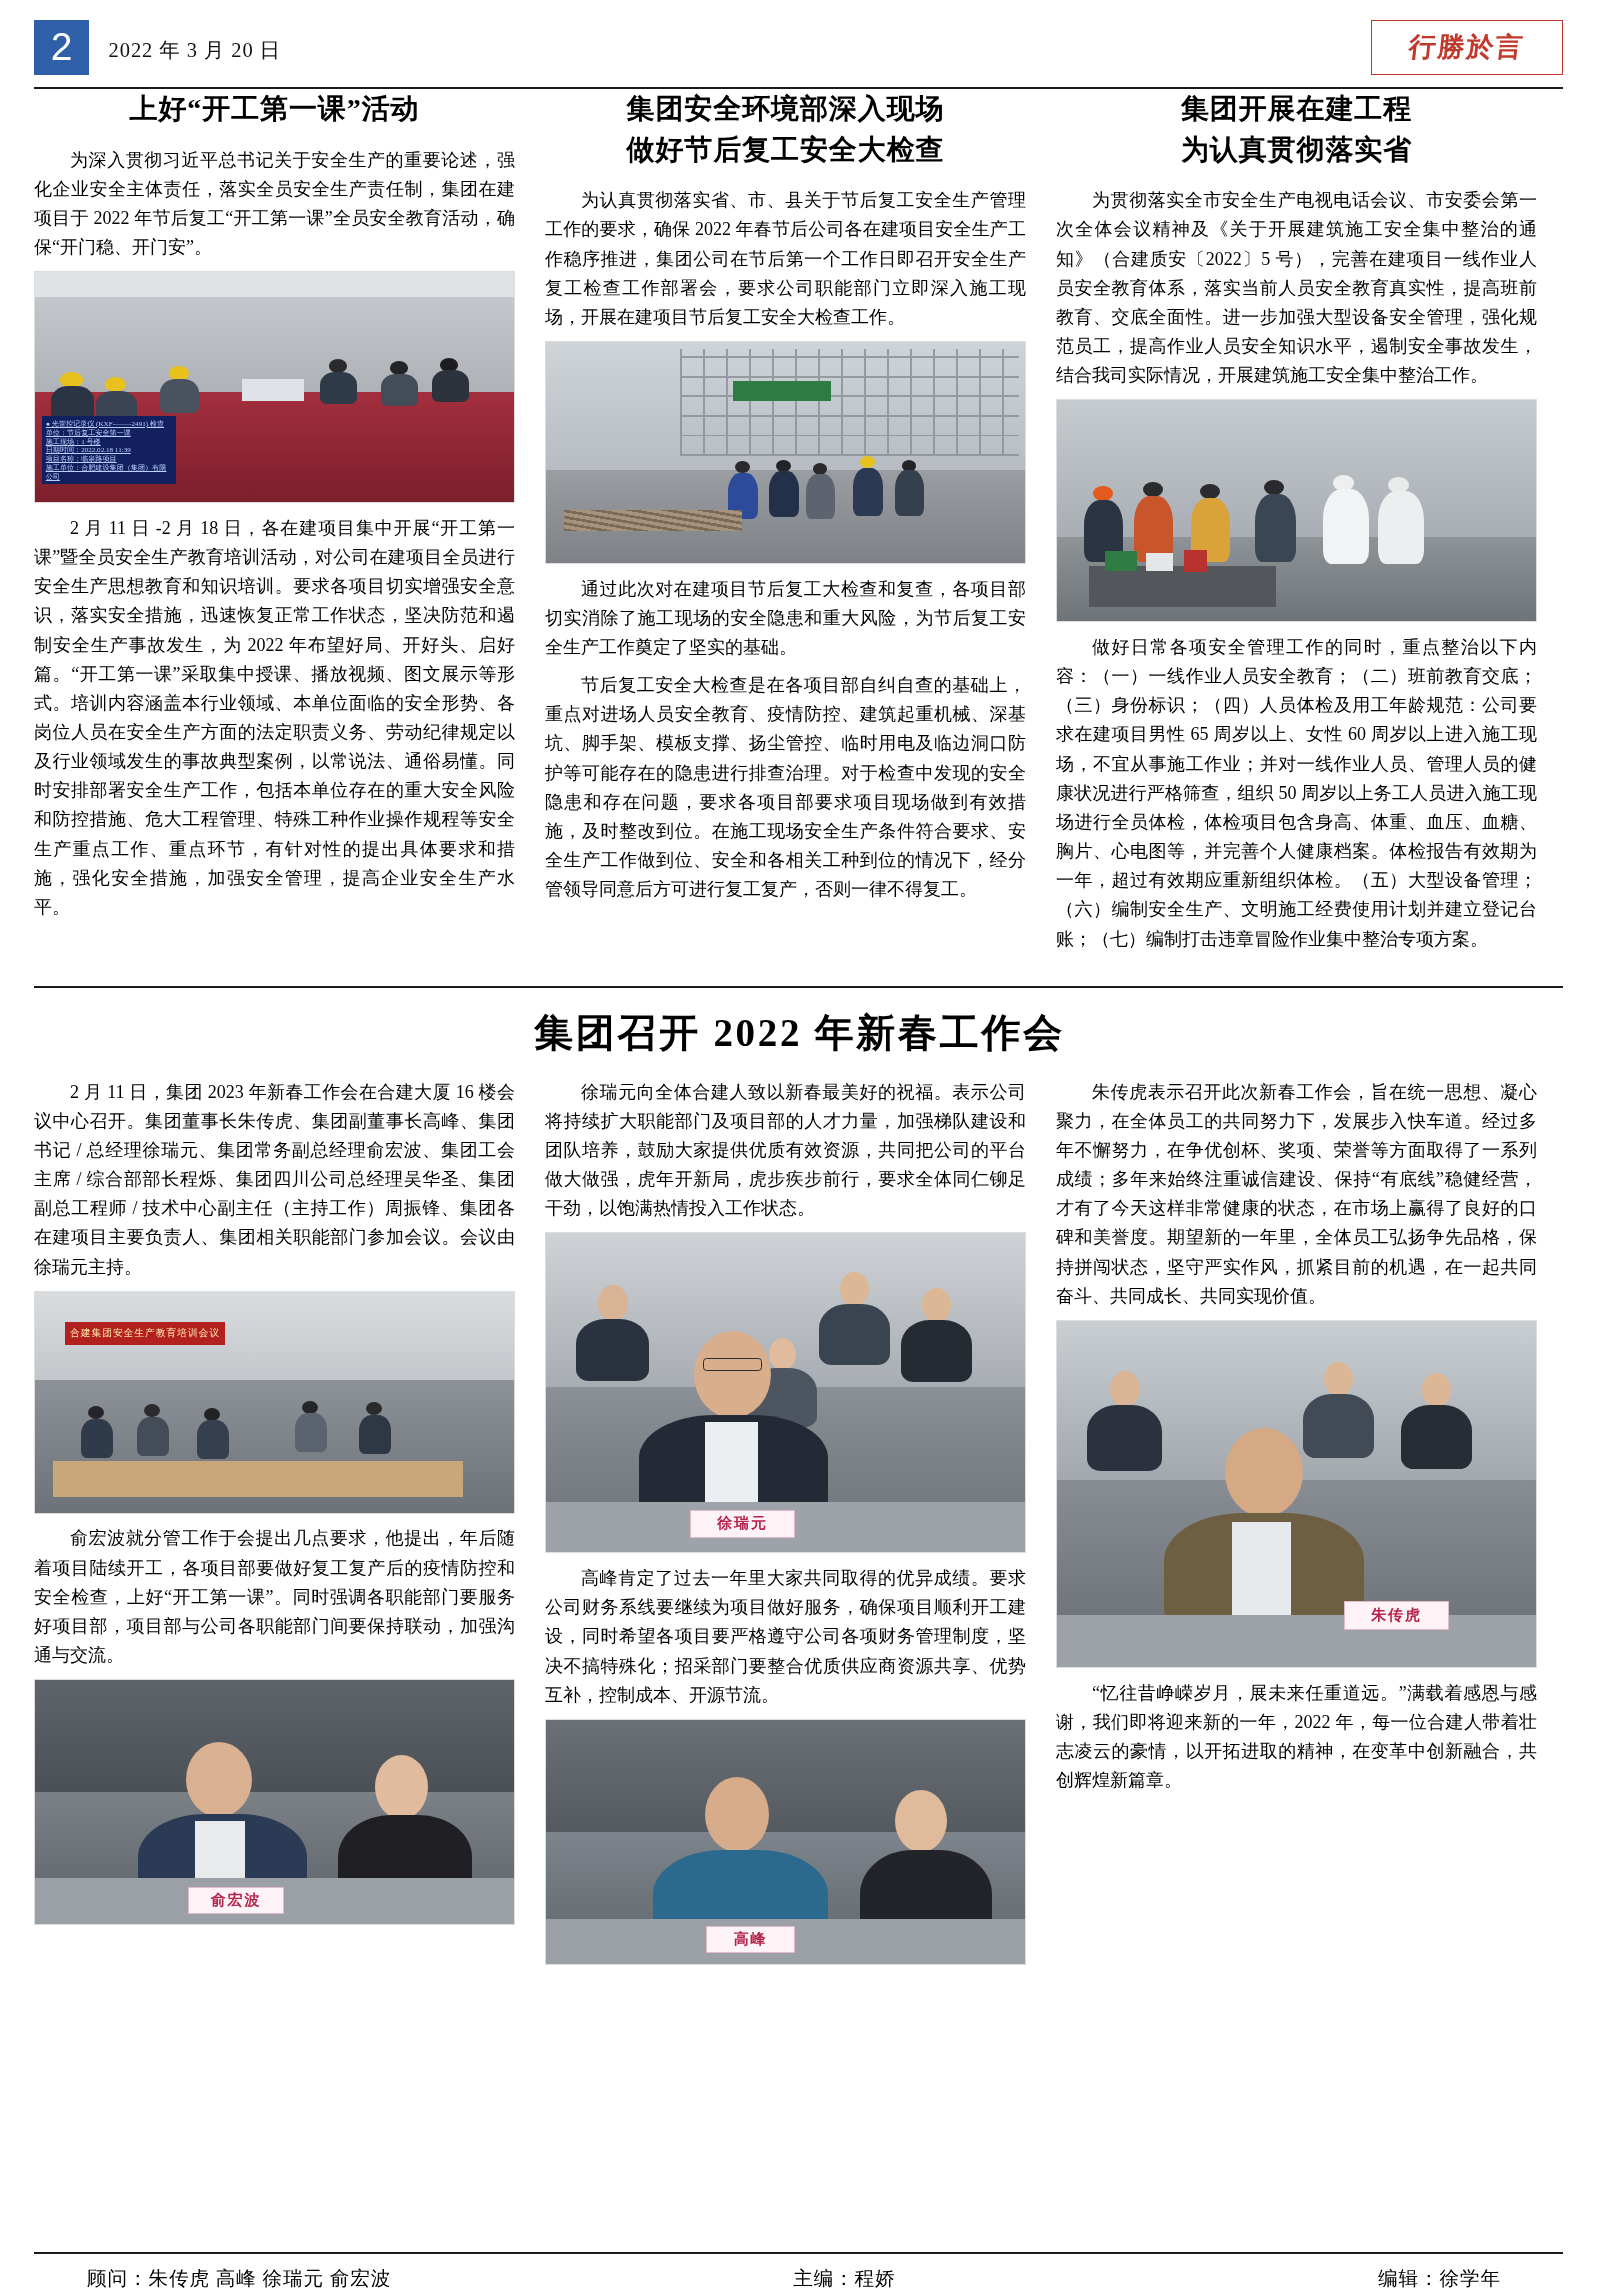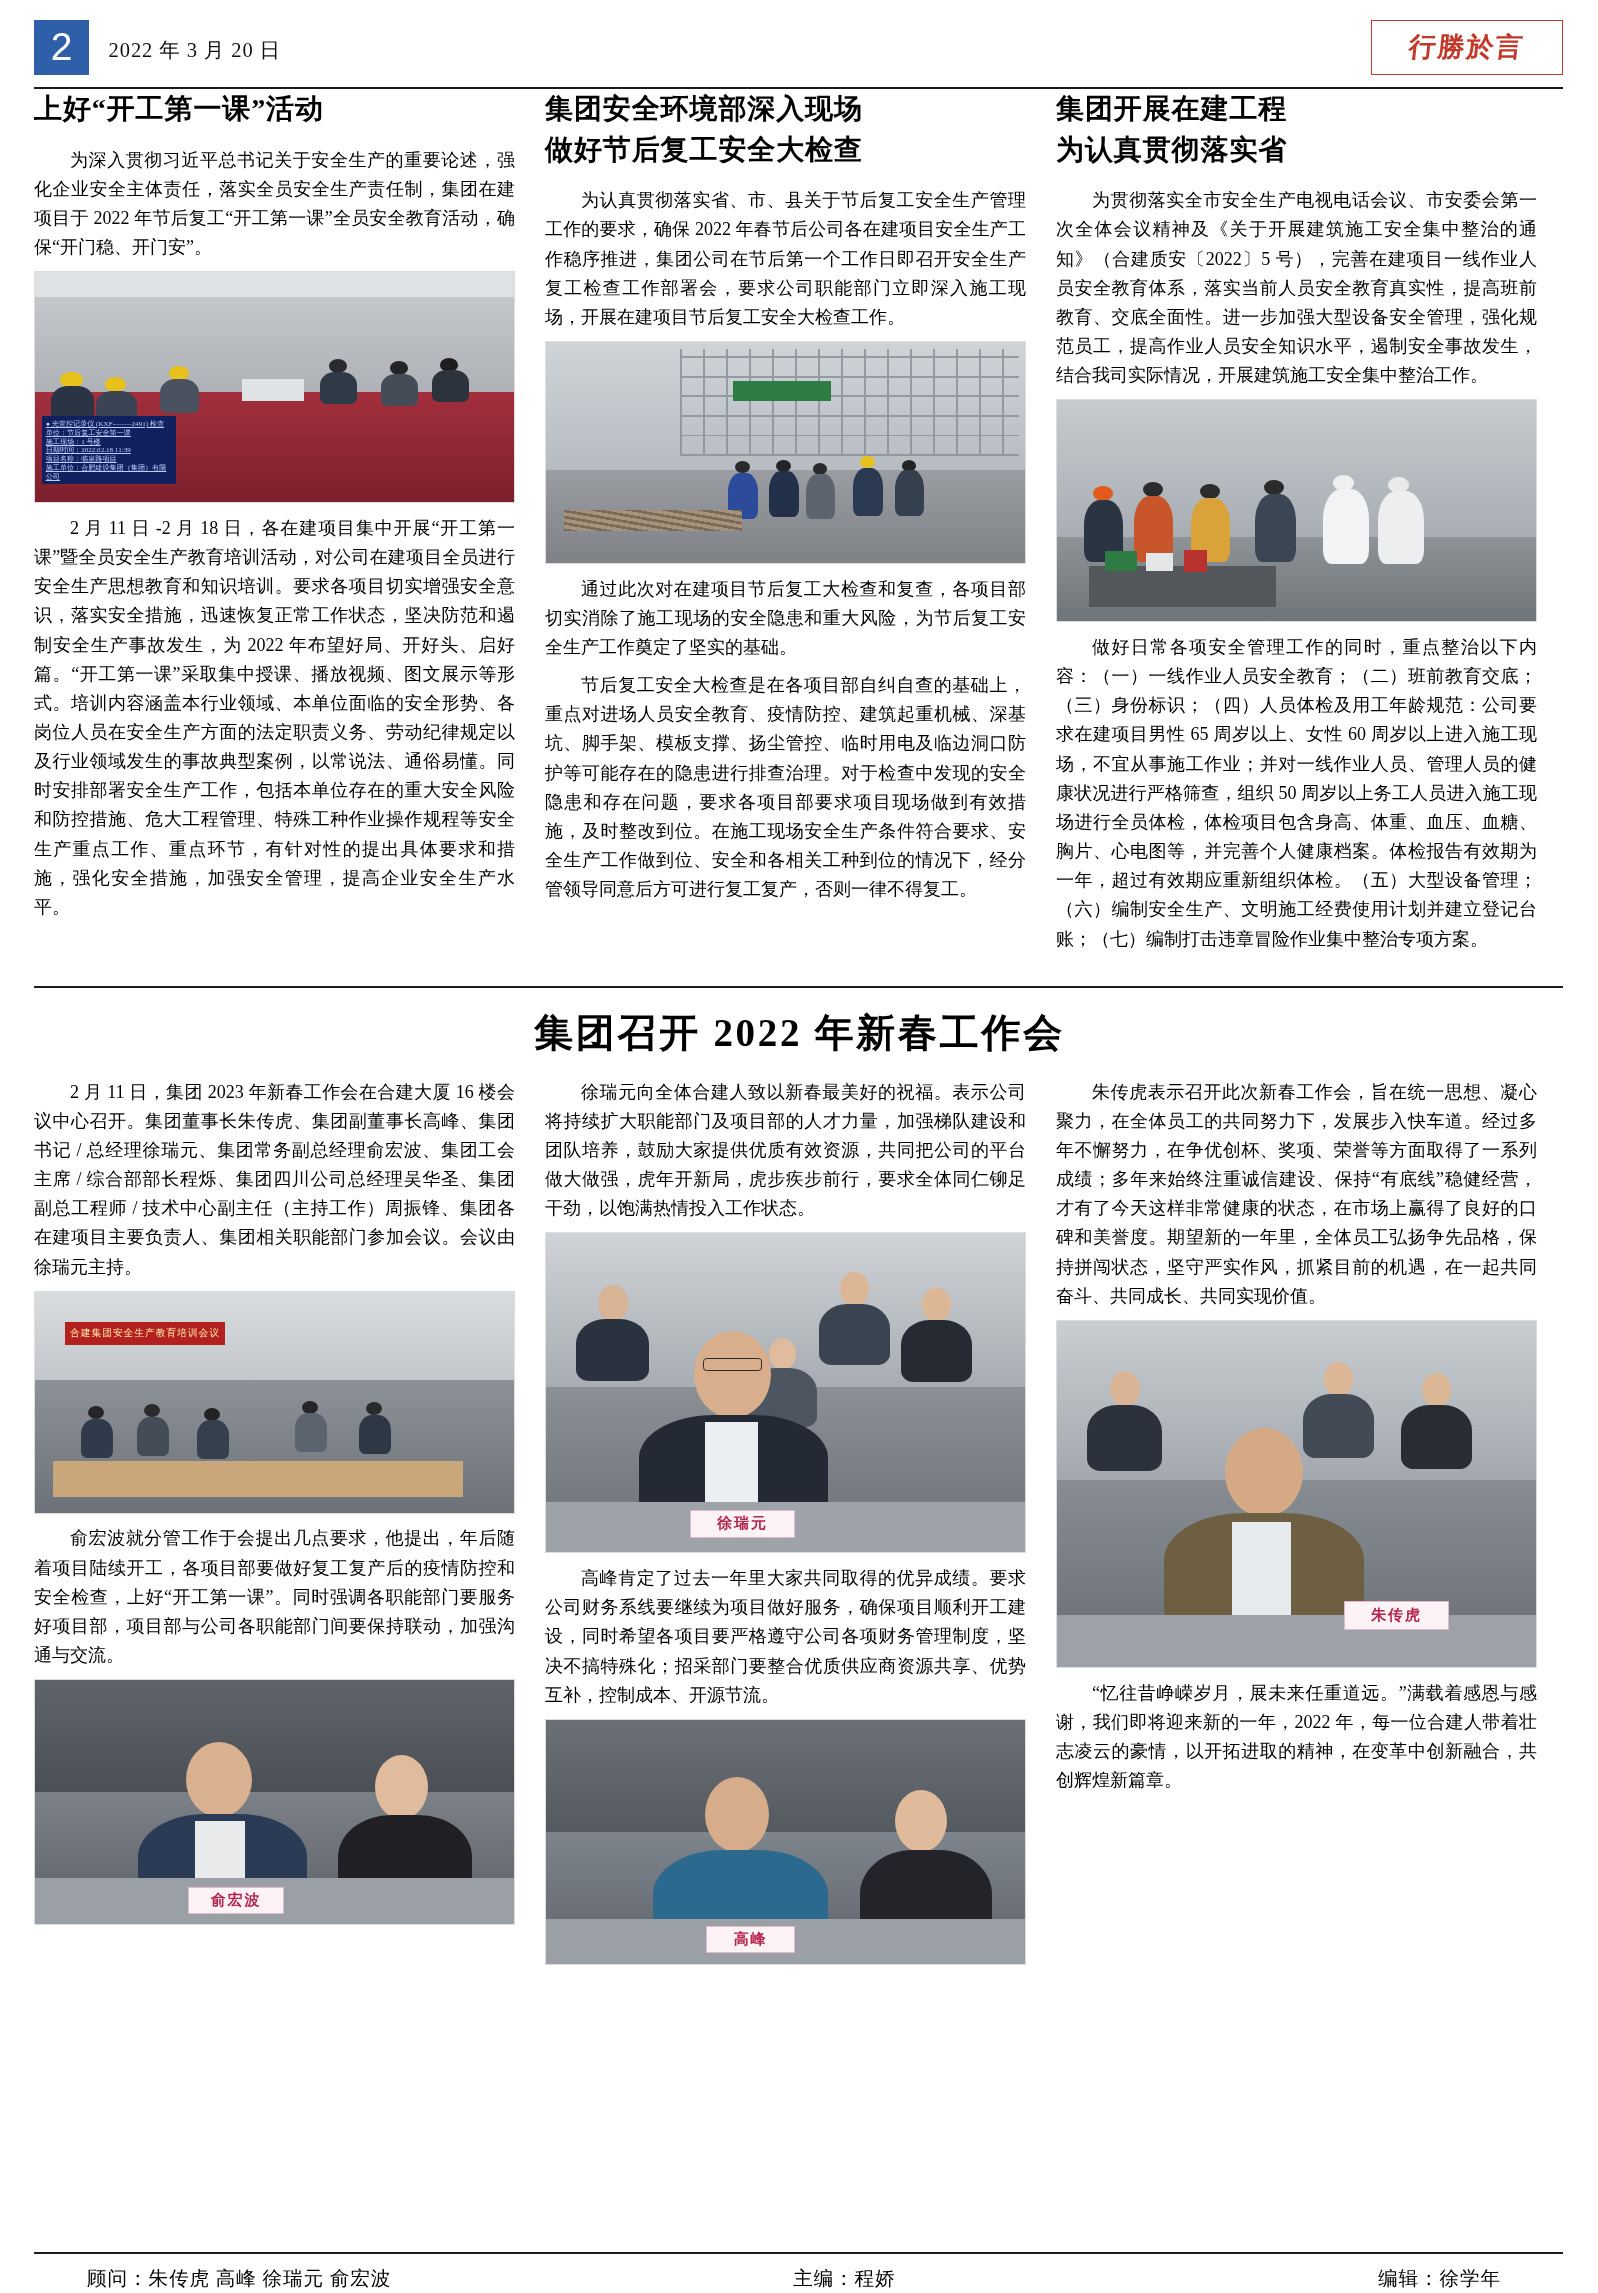--- a/index.html
+++ b/index.html
@@ -79,21 +79,21 @@
   }
 
   
   .cols3 {
     display:flex;
     gap:30px;
     padding:0 36px 0 34px;
   }
   .col { width:481px; }
   .col-title {
-    text-align:left;
+    text-align:center;
     font-size:28px;
     font-weight:bold;
     line-height:1.45;
     letter-spacing:0.9px;
     margin-bottom:16px;
   }
   p.body {
     font-size:18px;
     line-height:1.62;
     text-align:justify;

